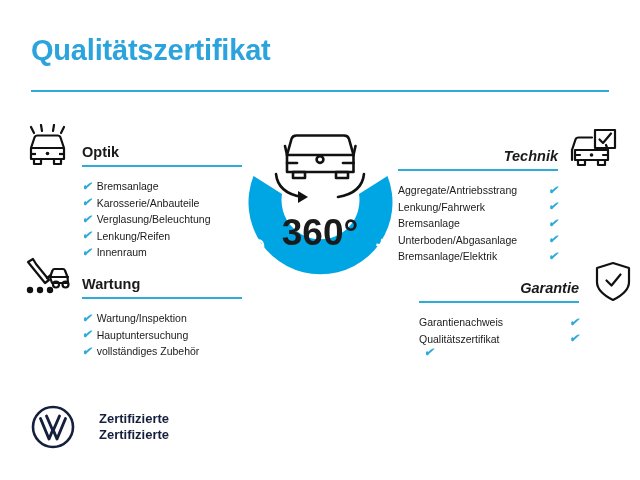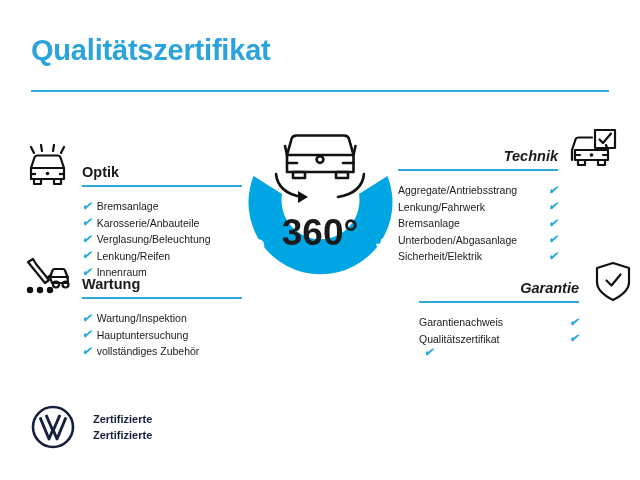--- a/index.html
+++ b/index.html
@@ -36,21 +36,21 @@
     top: 90px;
     width: 578px;
     height: 2px;
     background: #2FABDA;
   }
 
   
   .section {
     position: absolute;
   }
-  .sec-optik    { left: 22px;  top: 144px; width: 220px; }
+  .sec-optik    { left: 22px;  top: 124px; width: 220px; }
   .sec-wartung  { left: 22px;  top: 256px; width: 220px; }
   .sec-technik  { left: 398px; top: 128px; width: 220px; }
   .sec-garantie { left: 419px; top: 260px; width: 220px; }
 
   .sec-head {
     position: relative;
     height: 46px;
   }
   .sec-icon {
     position: absolute;
@@ -124,22 +124,22 @@
   .footer-logo {
     position: absolute;
     left: 31px;
     top: 405px;
     display: flex;
     align-items: center;
   }
   .vw-mark { width: 44px; height: 44px; }
   .vw-mark svg { display: block; width: 100%; height: 100%; }
   .footer-text {
-    margin-left: 18px;
-    font-size: 11px;
+    margin-left: 24px;
+    font-size: 13px;
     font-weight: bold;
     color: #151F3E;
     line-height: 16px;
   }
 </style>
 </head>
 <body>
 
 <div id="page">
 
@@ -262,21 +262,21 @@
         </li>
       <li>
           <span>Bremsanlage</span>
           <span class="check">✔</span>
         </li>
       <li>
           <span>Unterboden/Abgasanlage</span>
           <span class="check">✔</span>
         </li>
       <li>
-          <span>Sicherheit/Elektrik</span>
+          <span>Bremsanlage/Elektrik</span>
           <span class="check">✔</span>
         </li>
     </ul>
   </div>
 
   <div class="section right sec-garantie">
     <div class="sec-head">
       <div class="sec-icon">
         <svg viewBox="0 0 52 44">
           <g fill="none" stroke="#111111" stroke-width="2.2" stroke-linejoin="round" stroke-linecap="round">

